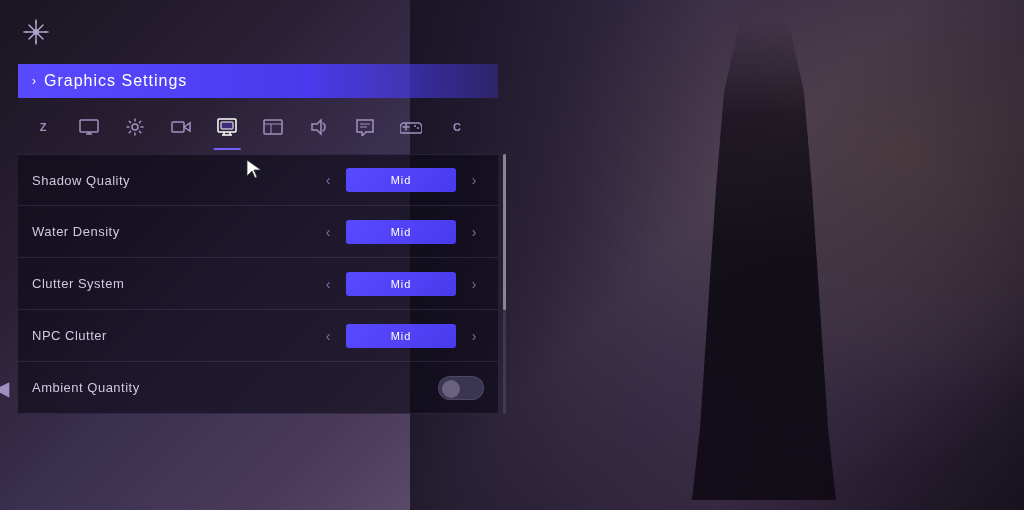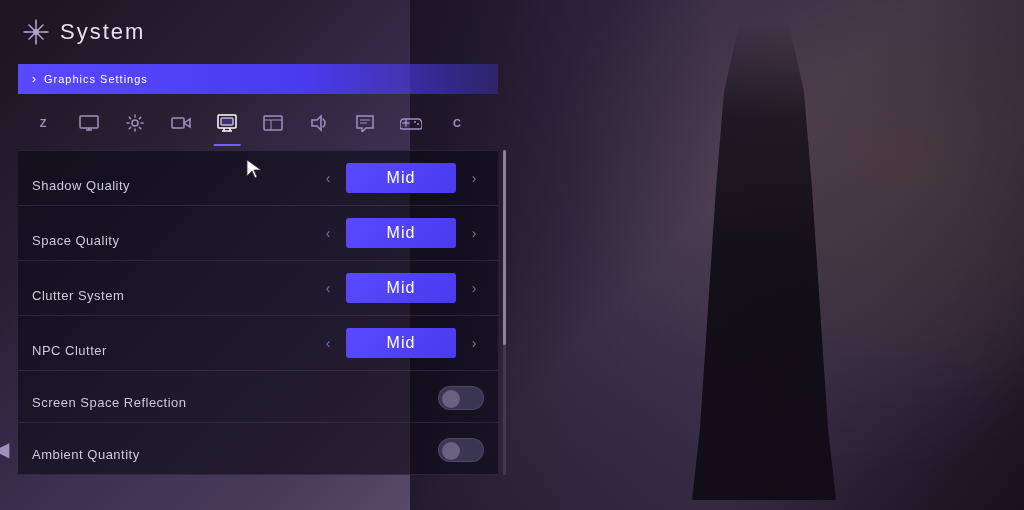--- a/index.html
+++ b/index.html
@@ -88,21 +88,21 @@
       width: 480px;
     }
 
     .section-header-arrow {
       color: #ffffff;
       font-size: 12px;
     }
 
     .section-header-text {
       color: #ffffff;
-      font-size: 11px;
+      font-size: 16px;
       font-weight: 500;
       letter-spacing: 1px;
     }
 
     
     .tab-icons {
       display: flex;
       align-items: center;
       gap: 8px;
       padding: 0 6px 8px 6px;
@@ -164,21 +164,21 @@
 
     .scroll-thumb {
       width: 3px;
       height: 60%;
       background: rgba(255,255,255,0.4);
       border-radius: 2px;
     }
 
     .setting-row {
       display: flex;
-      align-items: flex-end;
+      align-items: center;
       justify-content: space-between;
       padding: 12px 14px;
       border-bottom: 1px solid rgba(80,70,100,0.4);
       background: rgba(10,8,20,0.6);
       min-height: 52px;
     }
 
     .setting-row:first-child {
       border-top: 1px solid rgba(80,70,100,0.4);
     }
@@ -200,21 +200,21 @@
       color: #8070b0;
       font-size: 14px;
       cursor: pointer;
       width: 20px;
       text-align: center;
     }
 
     .control-value {
       background: linear-gradient(135deg, #5a4aff, #4a3aee);
       color: #ffffff;
-      font-size: 16px;
+      font-size: 11px;
       font-weight: 500;
       padding: 6px 28px;
       border-radius: 3px;
       min-width: 110px;
       text-align: center;
       letter-spacing: 1px;
     }
 
     
     .toggle-switch {
@@ -268,21 +268,20 @@
         <line x1="7" y1="7" x2="21" y2="21"></line>
         <line x1="21" y1="7" x2="7" y2="21"></line>
         <circle cx="14" cy="14" r="3" fill="#c0b0e0" stroke="none"></circle>
 
         <line x1="14" y1="2" x2="14" y2="5"></line>
         <line x1="14" y1="23" x2="14" y2="26"></line>
         <line x1="2" y1="14" x2="5" y2="14"></line>
         <line x1="23" y1="14" x2="26" y2="14"></line>
       </g>
     </svg>
-    <span class="system-title-text">System</span>
   </div>
 
   <div class="section-header">
     <span class="section-header-arrow">›</span>
     <span class="section-header-text">Graphics Settings</span>
   </div>
 
   <div class="tab-icons">
 
     <div class="tab-icon">
@@ -365,21 +364,21 @@
     <div class="setting-row">
       <span class="setting-label">Shadow Quality</span>
       <div class="setting-control">
         <span class="control-arrow">‹</span>
         <div class="control-value">Mid</div>
         <span class="control-arrow">›</span>
       </div>
     </div>
 
     <div class="setting-row">
-      <span class="setting-label">Space Quality</span>
+      <span class="setting-label">Water Density</span>
       <div class="setting-control">
         <span class="control-arrow">‹</span>
         <div class="control-value">Mid</div>
         <span class="control-arrow">›</span>
       </div>
     </div>
 
     <div class="setting-row">
       <span class="setting-label">Clutter System</span>
       <div class="setting-control">
@@ -391,28 +390,20 @@
 
     <div class="setting-row">
       <span class="setting-label">NPC Clutter</span>
       <div class="setting-control">
         <span class="control-arrow">‹</span>
         <div class="control-value">Mid</div>
         <span class="control-arrow">›</span>
       </div>
     </div>
 
-    <div class="setting-row">
-      <span class="setting-label">Screen Space Reflection</span>
-      <div class="setting-control">
-        <div class="toggle-switch">
-          <div class="toggle-knob"></div>
-        </div>
-      </div>
-    </div>
 
     <div class="setting-row row-with-pointer">
       <span class="row-pointer">◀</span>
       <span class="setting-label">Ambient Quantity</span>
       <div class="setting-control">
         <div class="toggle-switch">
           <div class="toggle-knob"></div>
         </div>
       </div>
     </div>

